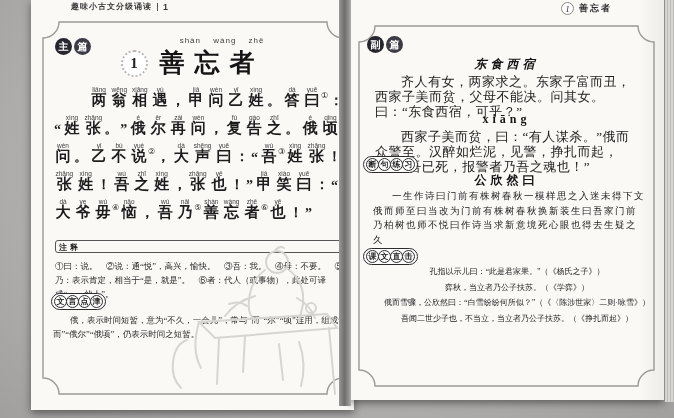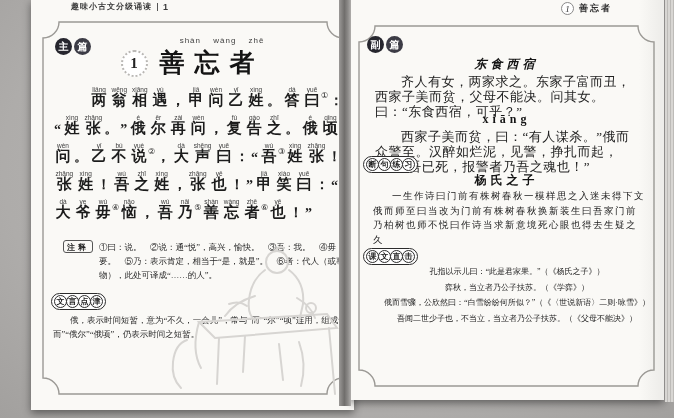--- a/index.html
+++ b/index.html
@@ -59,21 +59,21 @@
   .main-text { position:absolute; left:22px; top:86px; width:292px;
                font-family:"Liberation Serif",serif; color:#1c1c1c; }
   .tline { height:28px; white-space:nowrap; }
   .tline:first-child { padding-left:36px; }
   .tline ruby { font-size:15px; font-weight:600; margin:0 2.5px; ruby-align:center; }
   .tline rt { font-size:6.5px; font-weight:normal; color:#3c3c3c; letter-spacing:0; font-family:"Liberation Sans",sans-serif; }
   .tline .pnct { font-size:14px; font-weight:600; margin:0 1px; vertical-align:bottom; }
   .tline .supn { font-size:8px; vertical-align:top; color:#222; margin-left:-1px; }
 
   
-  .notes-row { position:absolute; left:32px; top:240px; width:292px; display:flex; gap:6px; }
+  .notes-row { position:absolute; left:24px; top:240px; width:292px; display:flex; gap:6px;flex-direction:column; }
   .notes-label { flex:0 0 auto; border:1px solid #555; border-radius:3px; font-size:8px; color:#222;
                  padding:1px 3px; height:13px; letter-spacing:3px; font-weight:bold; }
   .notes-text { font-size:8.5px; line-height:14px; color:#2a2a2a; font-family:"Liberation Serif",serif; }
 
   
   .dianjin-badge { left:20px; top:293px; }
   .dianjin-text { position:absolute; left:22px; top:313px; width:298px; font-size:8.5px; line-height:14px;
                   color:#2a2a2a; text-indent:2em; font-family:"Liberation Serif",serif; }
 
   
@@ -177,32 +177,32 @@
 
     <div class="sec-title" style="top:112px;">xiāng</div>
     <div class="sec-para" style="top:129px;">西家子美而贫，曰：“有人谋杀。”俄而众警至。汉醉如烂泥，见警，挣扎而起，曰：“吾已死，报警者乃吾之魂也！”</div>
 
     <div class="badge-light" style="left:14px; top:156px;">
         <span class="bchar">断</span>
         <span class="bchar">句</span>
         <span class="bchar">练</span>
         <span class="bchar">习</span>
       </div>
-    <div class="sec-title" style="top:172px;">杨氏之子</div>
+    <div class="sec-title" style="top:172px;">公欣然曰</div>
     <div class="duanju-para" style="top:189px;">一生作诗曰门前有株树春秋一模样思之入迷未得下文俄而师至曰当改为门前有株树春秋换新装生曰吾家门前乃柏树也师不悦曰作诗当求新意境死心眼也得去生疑之久</div>
 
     <div class="badge-light" style="left:14px; top:248px;">
         <span class="bchar">课</span>
         <span class="bchar">文</span>
         <span class="bchar">直</span>
         <span class="bchar">击</span>
       </div>
     <div class="quotes">
         <div class="quote">孔指以示儿曰：“此是君家果。”（《杨氏之子》）</div>
         <div class="quote">弈秋，当立者乃公子扶苏。（《学弈》）</div>
-        <div class="quote">俄而雪骤，公欣然曰：“白雪纷纷何所似？”（《〈世说新语〉二则·咏雪》）</div>
-        <div class="quote">吾闻二世少子也，不当立，当立者乃公子扶苏。（《父母不能决》）</div>
+        <div class="quote">俄而雪骤，公欣然曰：“白雪纷纷何所似？”（《〈陈涉世家〉二则·咏雪》）</div>
+        <div class="quote">吾闻二世少子也，不当立，当立者乃公子扶苏。（《挣扎而起》）</div>
       </div>
   </div>
 
   <div class="gutter"></div>
   <div class="fore-edge"></div>
 </div>
 
 </body></html>

